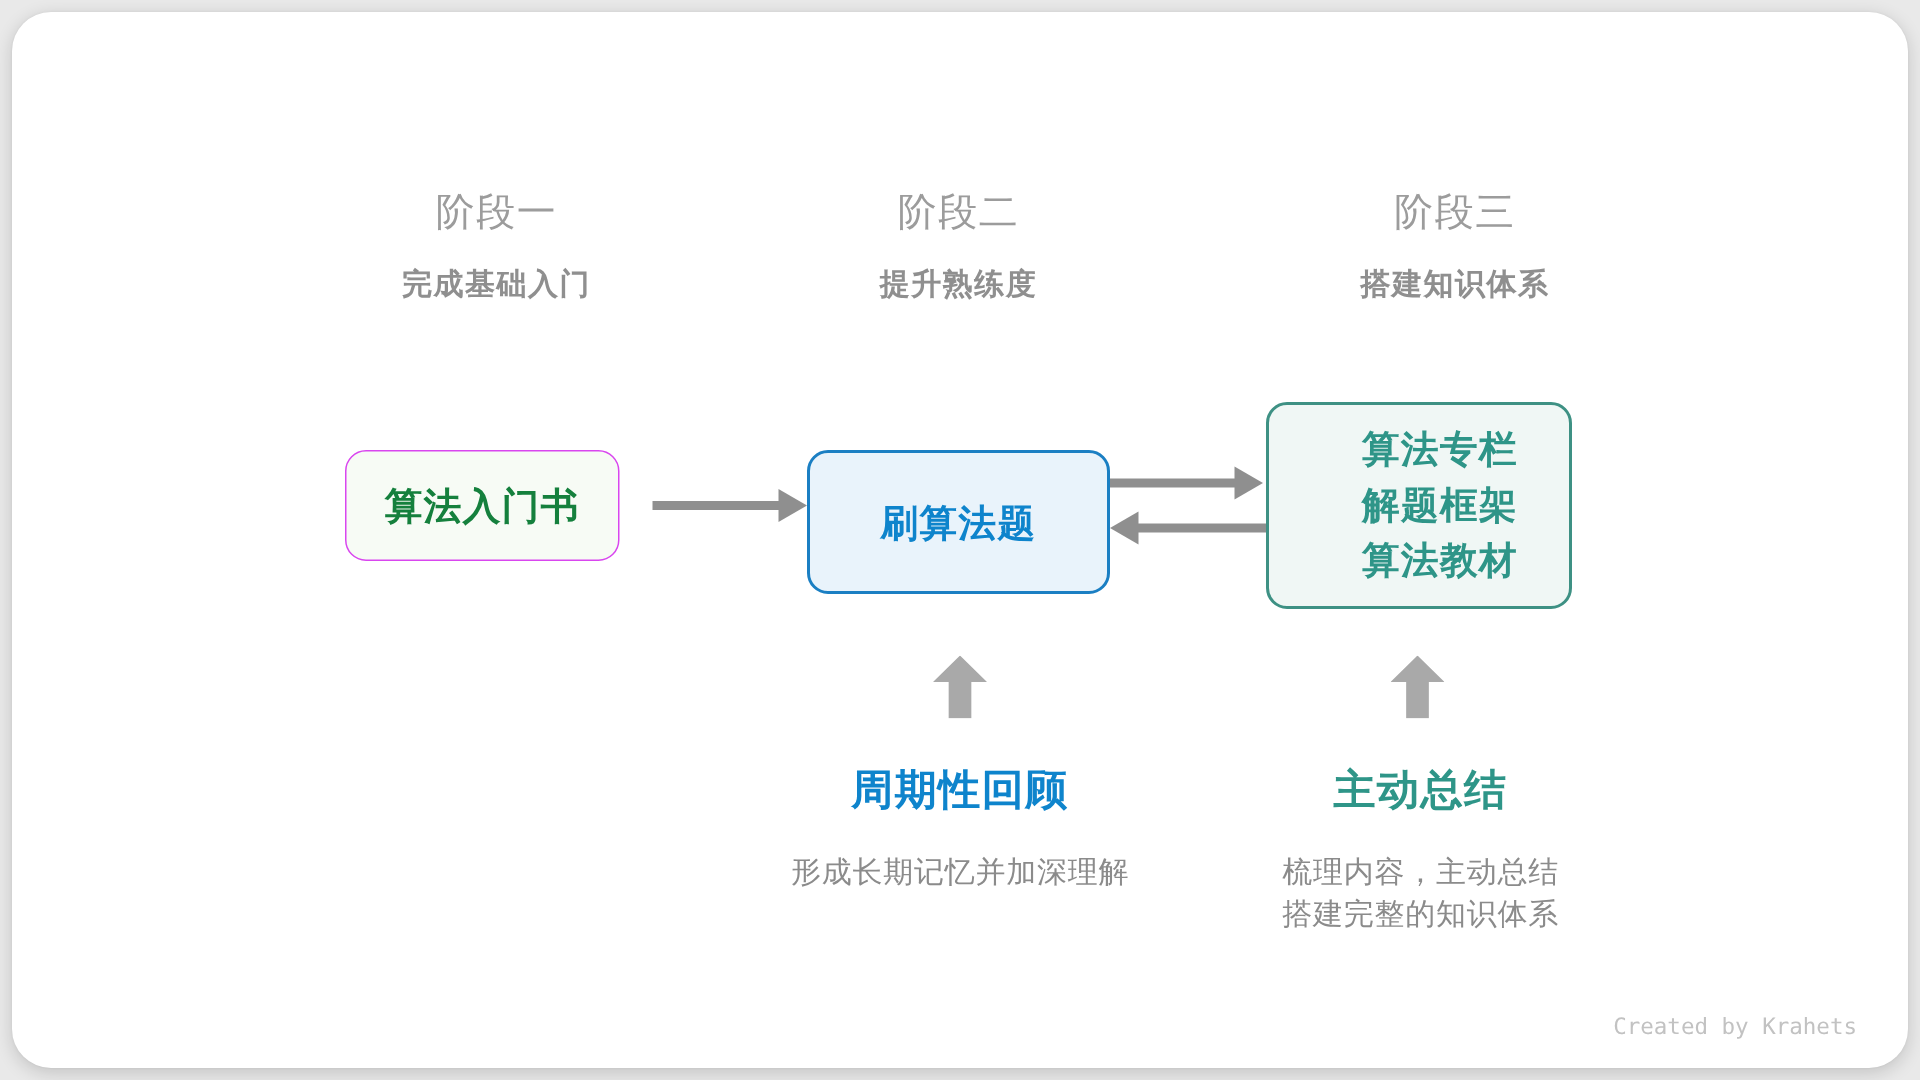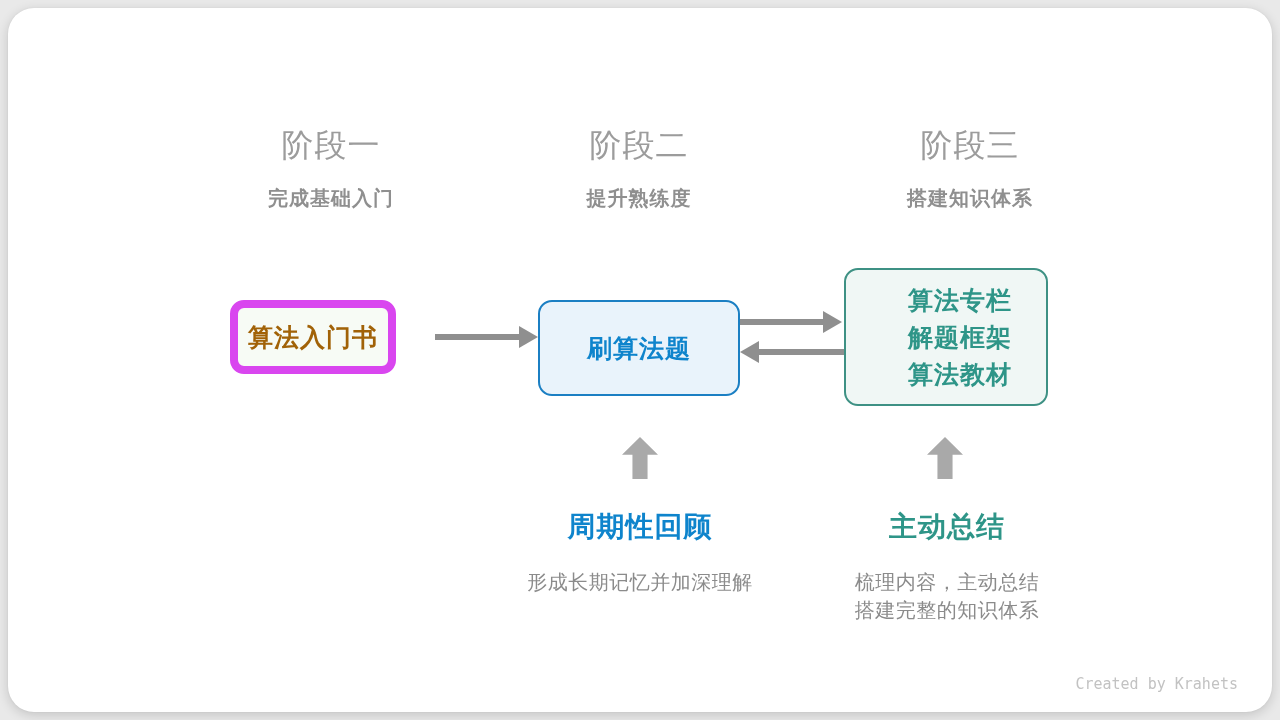--- a/index.html
+++ b/index.html
@@ -20,21 +20,21 @@
     box-shadow: 0 3px 12px rgba(0,0,0,0.16), 0 0 2px rgba(0,0,0,0.06);
   }
   
   .stage-col {
     position: absolute;
     top: 116px;
     width: 240px;
     text-align: center;
   }
   .stage-label {
-    font-size: 32px;
+    font-size: 26px;
     color: #9c9c9c;
     letter-spacing: 1px;
   }
   .stage-title {
     margin-top: 17px;
     font-size: 20px;
     font-weight: bold;
     color: #8f8f8f;
     letter-spacing: 1px;
   }
@@ -45,22 +45,22 @@
     display: flex;
     flex-direction: column;
     justify-content: center;
     align-items: center;
     font-weight: bold;
     font-size: 25px;
     letter-spacing: 1px;
     box-sizing: border-box;
   }
   .box-green {
-    left: 222px; top: 292px; width: 166px; height: 74px;
-    border: 8px solid #d946ef; background: #f7fbf5; color: #a16207;
+    left: 222px; top: 292px; width: 183px; height: 74px;
+    border: 1px solid #d946ef; background: #f7fbf5; color: #15803d;
   }
   .box-blue {
     left: 530px; top: 292px; width: 202px; height: 96px;
     border: 2px solid #1b7fc3; background: #e9f3fb; color: #0e84cc;
   }
   .box-teal {
     left: 836px; top: 260px; width: 204px; height: 138px;
     border: 2px solid #3e9184; background: #f0f7f5; color: #2e9588; padding-left: 28px;
   }
   .box-teal .box-line { line-height: 37px; }

